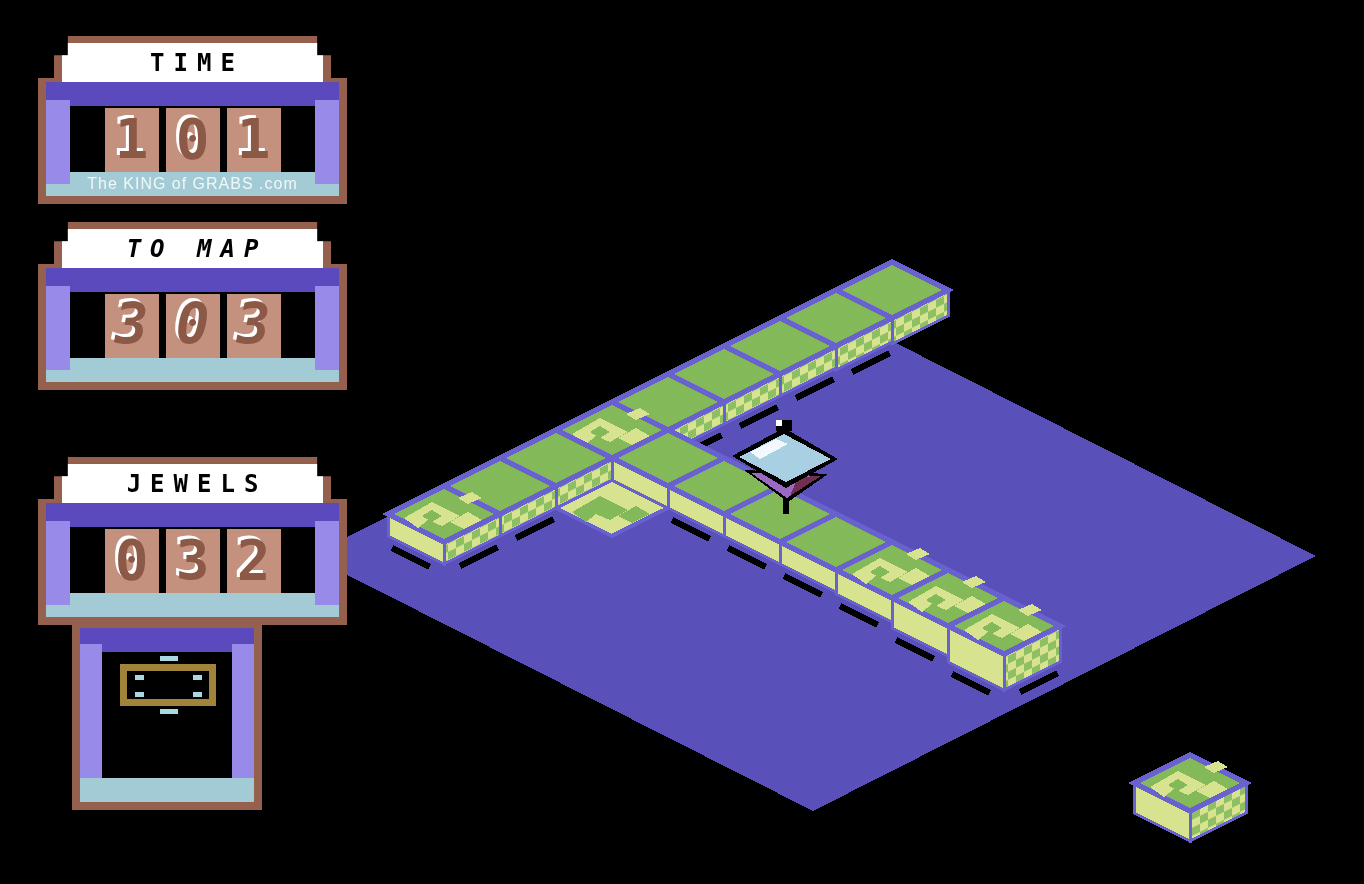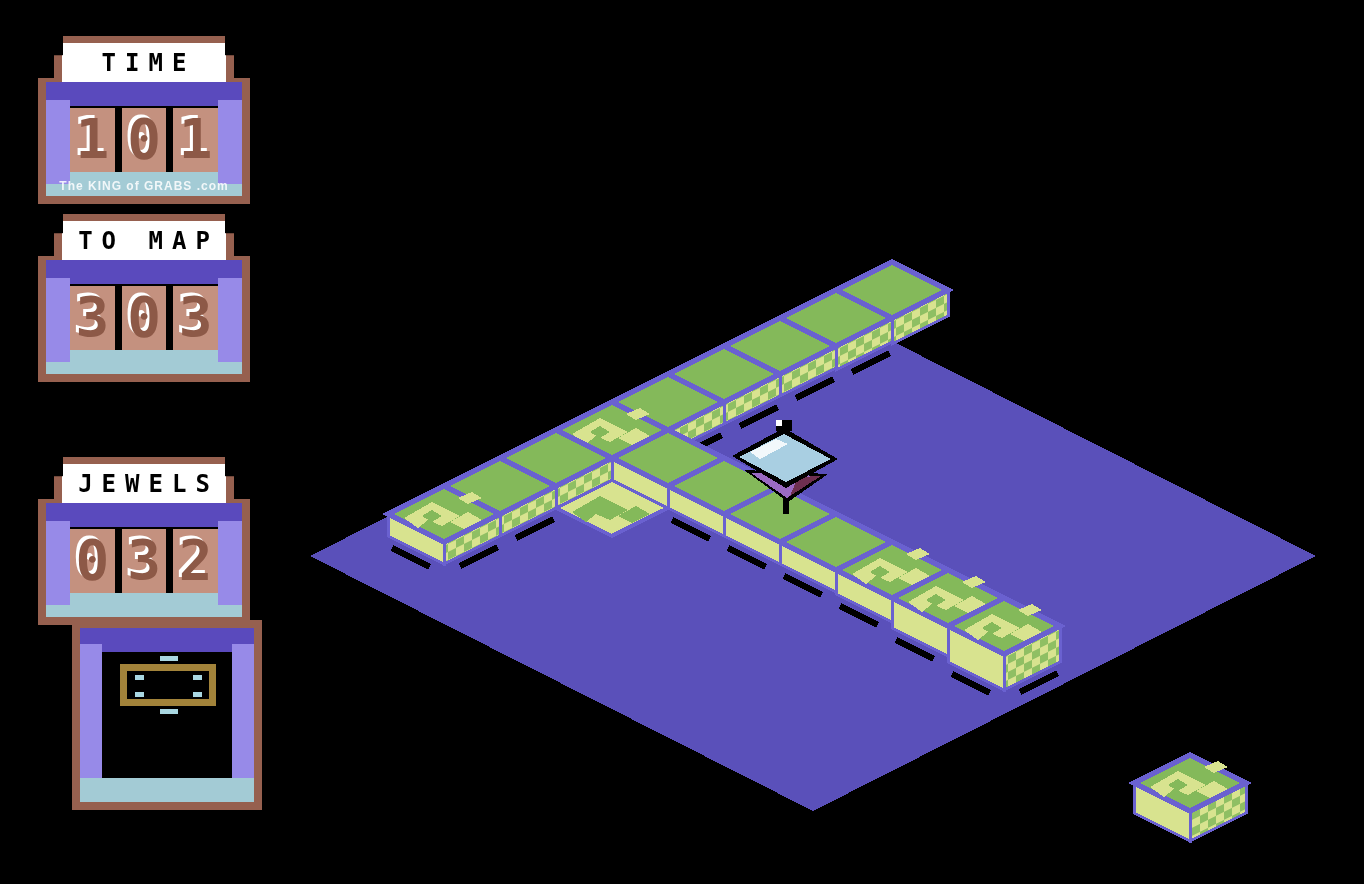--- a/index.html
+++ b/index.html
@@ -1,42 +1,42 @@
 <!DOCTYPE html>
 <html><head>
 <meta charset="utf-8">
 <style>
   html,body{margin:0;padding:0;background:#000;}
   #screen{position:relative;width:1364px;height:884px;background:#000;overflow:hidden;
           font-family:"DejaVu Sans Mono",monospace;}
   #scene-svg{position:absolute;left:0;top:0;}
 
   
-  .counter-box{position:absolute;left:38px;width:212px;height:168px;}
-  .counter-box.b0{top:36px;} .counter-box.b1{top:214px;} .counter-box.b2{top:424px;margin-top:33px;}
+  .counter-box{position:absolute;left:38px;width:280px;height:168px;padding-left:29px;}
+  .counter-box.b0{top:36px;} .counter-box.b1{top:222px;font-style:italic;} .counter-box.b2{top:424px;margin-top:33px;}
   .banner{position:absolute;left:16px;right:16px;top:0;height:46px;background:#96604f;
           clip-path:polygon(0 100%,0 42%,5% 42%,5% 0,95% 0,95% 42%,100% 42%,100% 100%);z-index:2;}
   .banner-inner{position:absolute;left:8px;right:8px;top:7px;bottom:0;background:#ffffff;
           display:flex;align-items:center;justify-content:center;}
   .banner-label{font-weight:800;font-size:24px;letter-spacing:9px;padding-left:9px;color:#000;
           font-family:"DejaVu Sans Mono",monospace;white-space:pre;}
   .cbody{position:absolute;left:0;right:0;top:42px;bottom:0;background:#000;
          border:8px solid #96604f;border-top-width:4px;}
   .band{position:absolute;left:0;right:0;top:0;height:24px;background:#5a4abd;}
   .pillar{position:absolute;top:18px;bottom:12px;width:24px;background:#978ae8;z-index:1;}
   .pillar.pl{left:0;} .pillar.pr{right:0;}
   .floorstrip{position:absolute;left:0;right:0;bottom:0;height:24px;background:#a3cbd5;}
   .digits{position:absolute;left:24px;right:24px;top:26px;bottom:24px;
           display:flex;align-items:center;justify-content:center;gap:7px;}
   .digit-card{width:54px;height:64px;background:#c4917f;color:#8d5947;text-align:center;
           font-family:"DejaVu Sans Mono",monospace;font-weight:800;font-size:56px;line-height:62px;
           text-shadow:-3px -3px 0 #ffffff;}
   .watermark{position:absolute;left:0;right:0;bottom:3px;text-align:center;z-index:2;
-          font-size:12px;letter-spacing:1px;color:rgba(255,255,255,0.85);
-          font-family:"Liberation Sans",sans-serif;font-weight:bold;}
+          font-size:16px;letter-spacing:1px;color:rgba(255,255,255,0.85);
+          font-family:"Liberation Sans",sans-serif;}
 
   
   #map-box{position:absolute;left:72px;top:620px;width:190px;height:190px;background:#000;
            border:8px solid #96604f;box-sizing:border-box;}
   .map-band{position:absolute;left:0;right:0;top:0;height:24px;background:#5a4abd;}
   .map-pillar{position:absolute;top:16px;bottom:22px;width:22px;background:#978ae8;}
   .map-pillar.pl{left:0;} .map-pillar.pr{right:0;}
   .map-floor{position:absolute;left:0;right:0;bottom:0;height:24px;background:#a3cbd5;}
   #map-frame{position:absolute;left:40px;top:36px;width:96px;height:42px;background:#000;
            border:7px solid #a2833a;box-sizing:border-box;}

